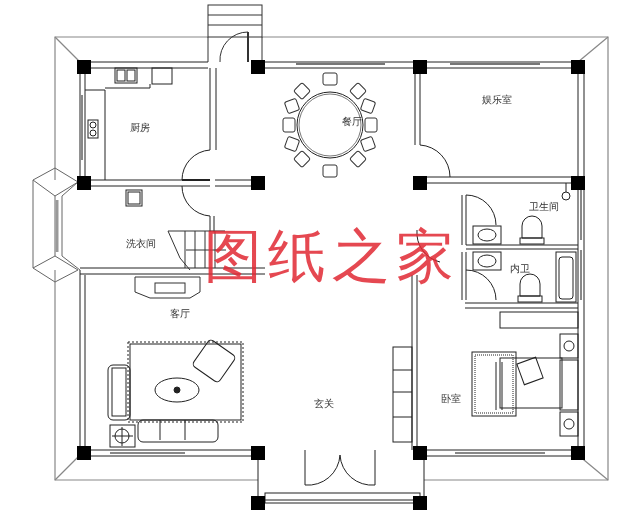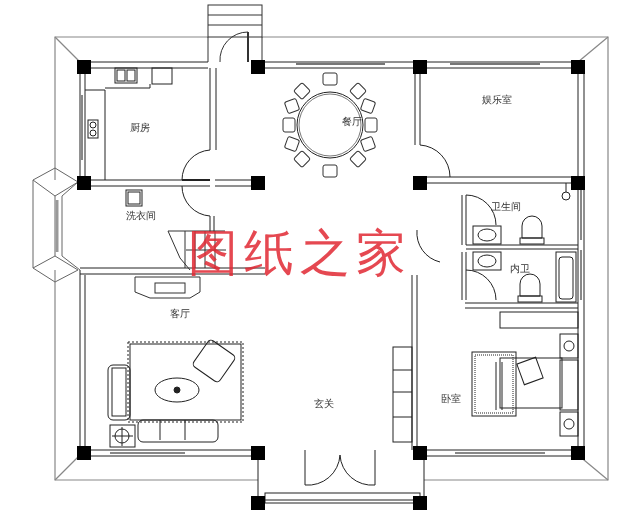--- a/index.html
+++ b/index.html
@@ -1,19 +1,19 @@
 <!DOCTYPE html>
 <html><head>
 <meta charset="utf-8">
 <style>
   html,body{margin:0;padding:0;background:#ffffff;}
   body{width:640px;height:519px;overflow:hidden;position:relative;font-family:"DejaVu Sans",sans-serif;}
   #plan{position:absolute;left:0;top:0;width:640px;height:519px;}
   .lbl{position:absolute;font-size:10px;color:#333;white-space:nowrap;transform:translate(-50%,-50%);font-family:"DejaVu Sans",sans-serif;}
-  .wm{position:absolute;left:188px;top:228px;font-size:50px;color:rgba(225,40,50,0.85);letter-spacing:6px;white-space:nowrap;font-family:Liberation Sans, sans-serif;line-height:1;}
+  .wm{position:absolute;left:204px;top:228px;font-size:58px;color:rgba(225,40,50,0.85);letter-spacing:6px;white-space:nowrap;font-family:Liberation Serif, serif;line-height:1;}
 </style>
 </head>
 <body>
 
 <svg id="plan" viewBox="0 0 640 519" xmlns="http://www.w3.org/2000/svg">
 
   <g stroke="#888" stroke-width="1.2" fill="none">
     <polyline points="208,37 55,37 55,180"></polyline>
     <polyline points="55,270 55,480 258,480"></polyline>
     <polyline points="424,480 608,480 608,37 262,37"></polyline>
@@ -236,20 +236,20 @@
     <circle cx="569" cy="346" r="5"></circle>
     <rect x="560" y="412" width="18" height="24"></rect>
     <circle cx="569" cy="424" r="5"></circle>
     <rect x="560" y="360" width="18" height="50"></rect>
   </g>
 </svg>
 
 <div class="lbl" style="left:140px;top:128px">厨房</div>
 <div class="lbl" style="left:352px;top:122px">餐厅</div>
 <div class="lbl" style="left:497px;top:100px">娱乐室</div>
-<div class="lbl" style="left:141px;top:216px">洗衣间</div>
+<div class="lbl" style="left:141px;top:244px">洗衣间</div>
 <div class="lbl" style="left:180px;top:314px">客厅</div>
-<div class="lbl" style="left:506px;top:207px">卫生间</div>
+<div class="lbl" style="left:544px;top:207px">卫生间</div>
 <div class="lbl" style="left:520px;top:269px">内卫</div>
 <div class="lbl" style="left:324px;top:404px">玄关</div>
 <div class="lbl" style="left:451px;top:399px">卧室</div>
 
 <div class="wm">图纸之家</div>
 
 </body></html>

